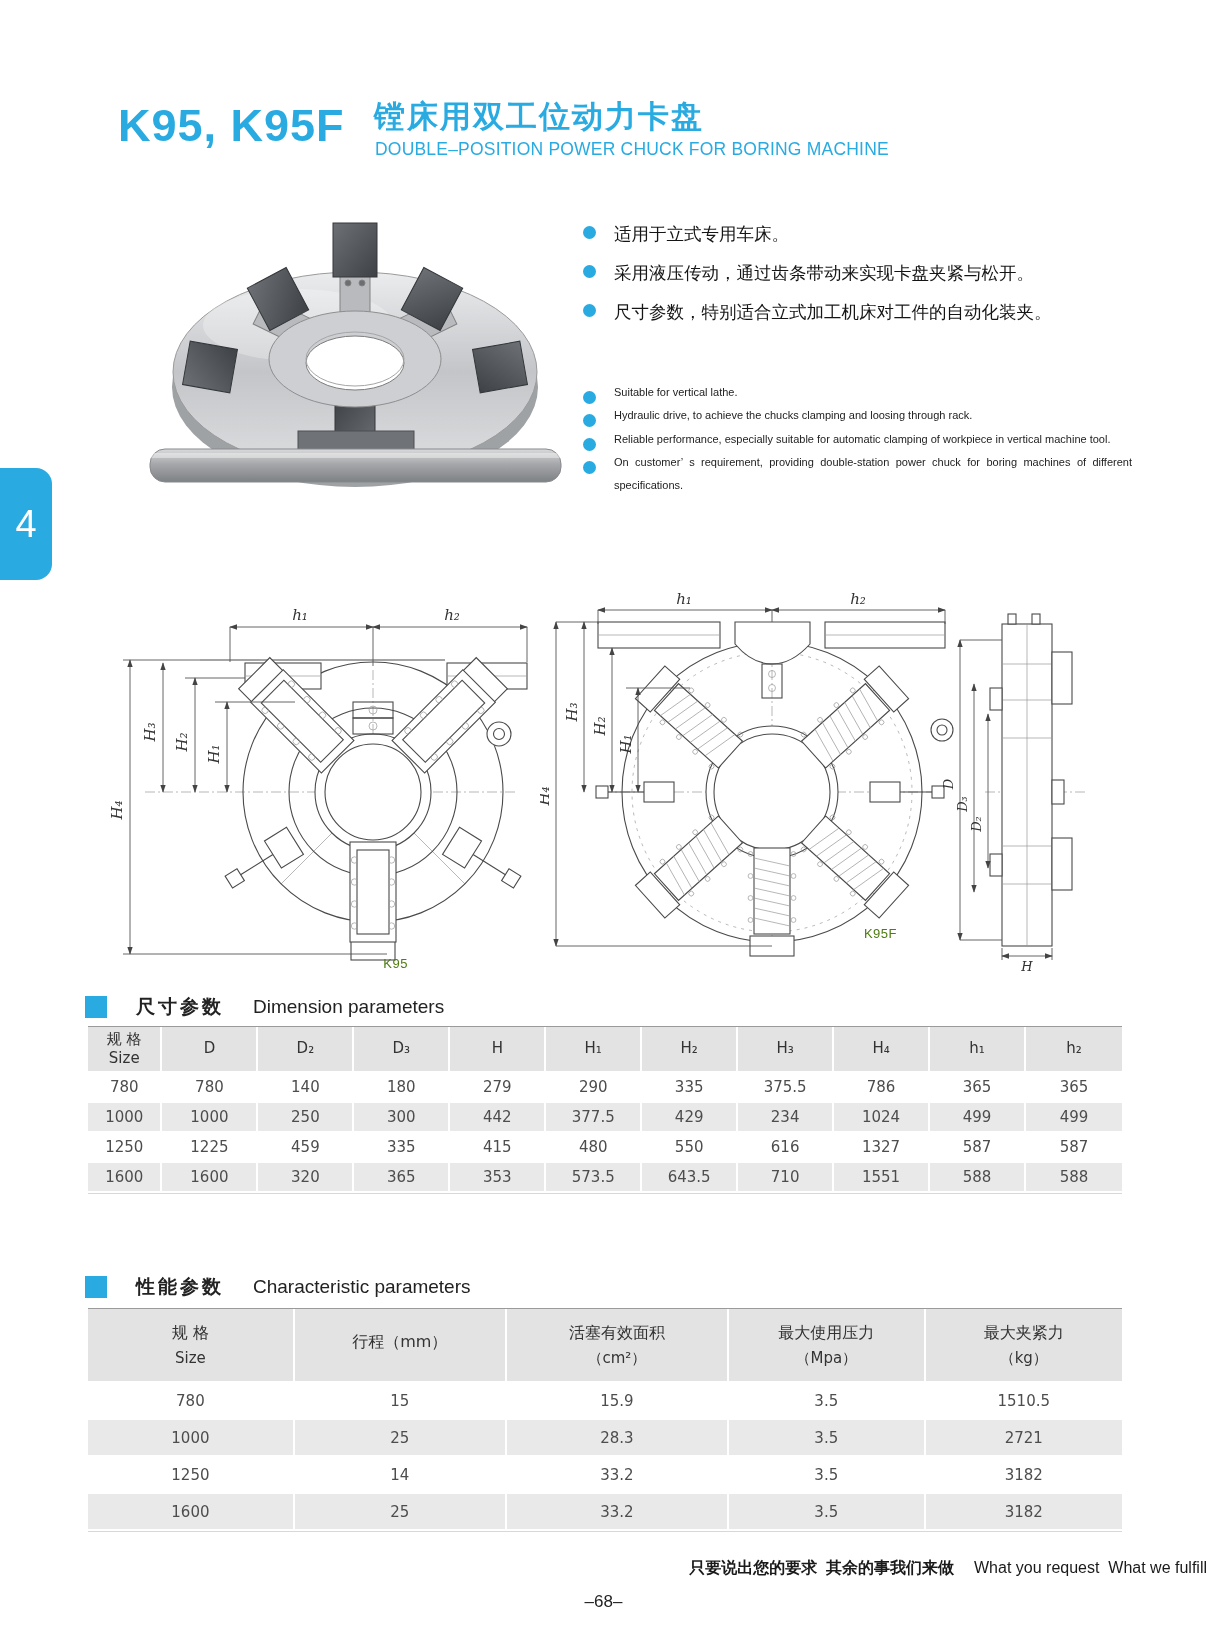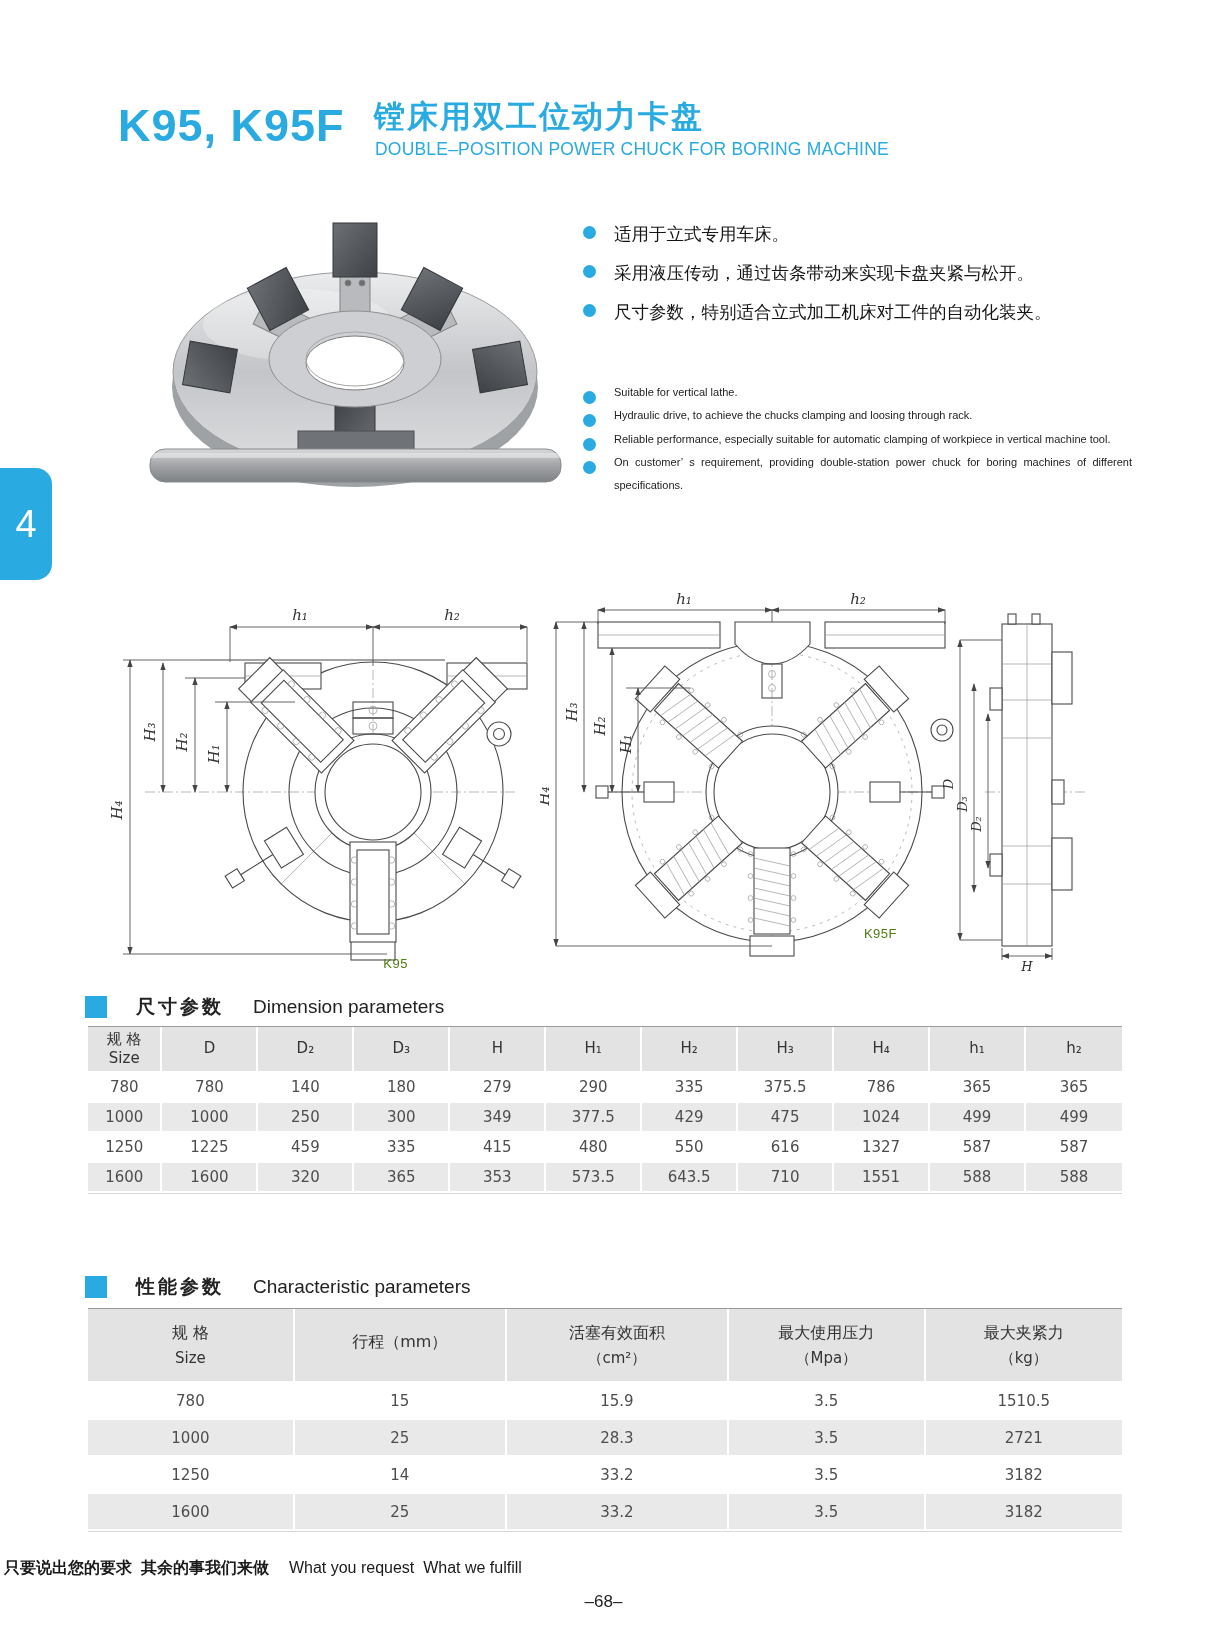--- a/index.html
+++ b/index.html
@@ -53,21 +53,21 @@
   .ptable th{background:var(--c-table-header-bg,#e3e3e3);color:#333}
   .ptable tbody tr:nth-child(even) td{background:var(--c-table-stripe-bg,#e9e9e9)}
   .ptable td{color:var(--c-table-text,#4d4d4d)}
   .t-dim th{height:46px;font-size:15px;line-height:1.3}
   .t-dim td{height:30px;font-size:15px}
   .t-char th{height:74px;font-size:16px}
   .t-char th .l2{font-size:15px;margin-top:5px}
   .t-char td{height:37px;font-size:15px}
 
   
-  .footer-slogan{left:4px;right:0;top:1546px;text-align:left;font-size:16px;color:#1a1a1a}
+  .footer-slogan{left:4px;right:0;top:1546px;text-align:right;font-size:16px;color:#1a1a1a}
   .footer-slogan .slog-zh{font-weight:bold;white-space:pre}
   .footer-slogan .slog-en{margin-left:20px;white-space:pre}
   .page-number{left:0;right:0;top:1580px;text-align:center;font-size:17px;color:#222}
 </style>
 </head>
 <body>
 
 <div id="page">
 
   <div class="abs model">K95, K95F</div>
@@ -431,24 +431,24 @@
         <td>375.5</td>
         <td>786</td>
         <td>365</td>
         <td>365</td>
       </tr>
       <tr>
         <td>1000</td>
         <td>1000</td>
         <td>250</td>
         <td>300</td>
-        <td>349</td>
+        <td>442</td>
         <td>377.5</td>
         <td>429</td>
-        <td>475</td>
+        <td>234</td>
         <td>1024</td>
         <td>499</td>
         <td>499</td>
       </tr>
       <tr>
         <td>1250</td>
         <td>1225</td>
         <td>459</td>
         <td>335</td>
         <td>415</td>

